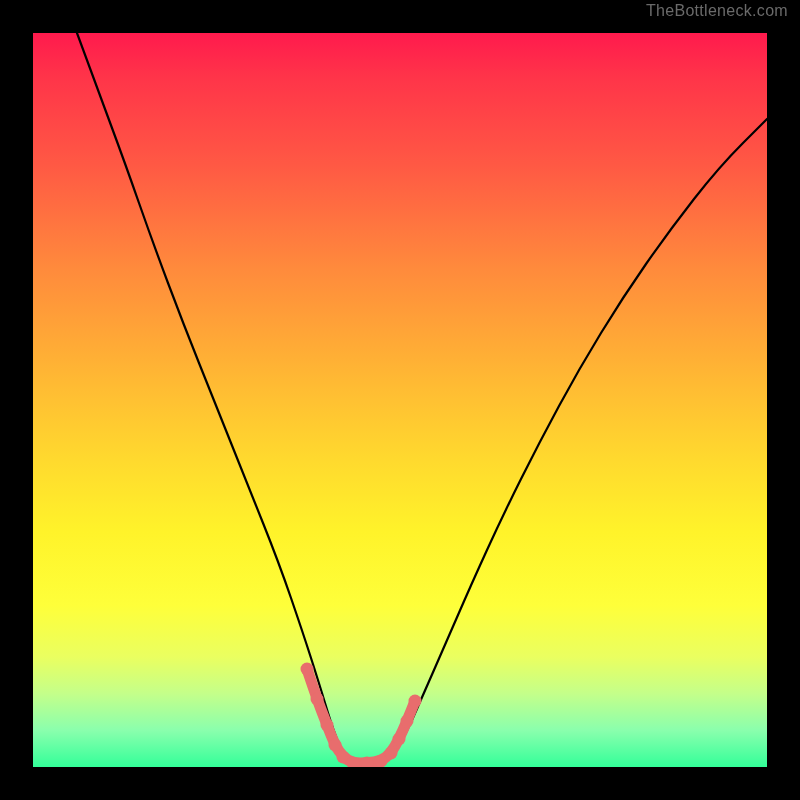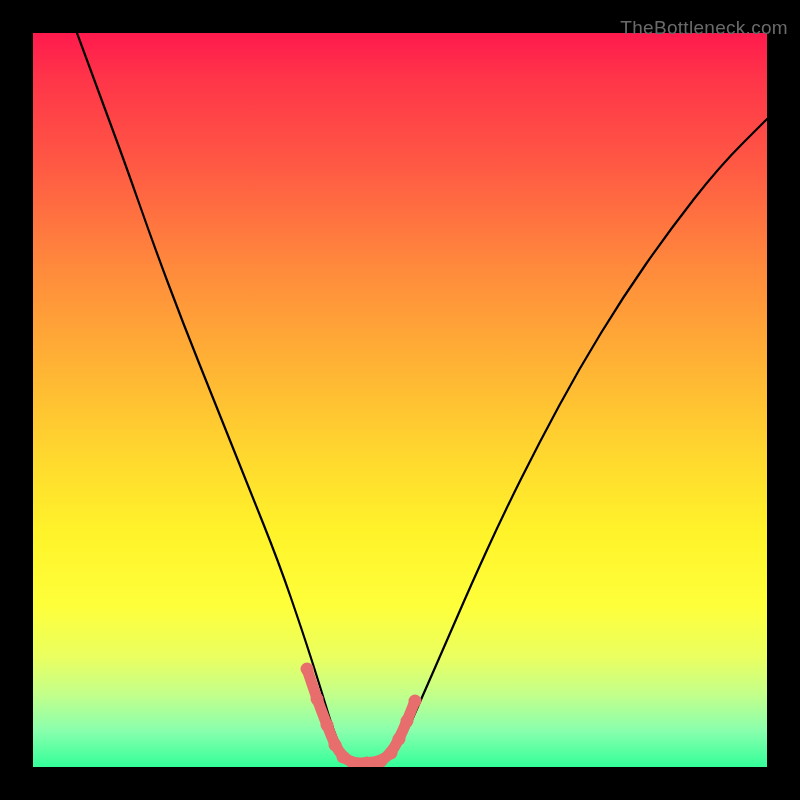--- a/index.html
+++ b/index.html
@@ -33,24 +33,24 @@
       #fff32a 68%,
       #feff3a 78%,
       #eaff60 85%,
       #c4ff8a 90%,
       #8affad 95%,
       #33ff99 100%
     );
   }
   .watermark {
     position: absolute;
-    top: 17px;
+    top: 2px;
     right: 12px;
     color: #6a6a6a;
-    font-size: 19px;
+    font-size: 16px;
     font-weight: 500;
     letter-spacing: 0.3px;
   }
   svg.curve {
     position: absolute;
     left: 0;
     top: 0;
     width: 734px;
     height: 734px;
   }

